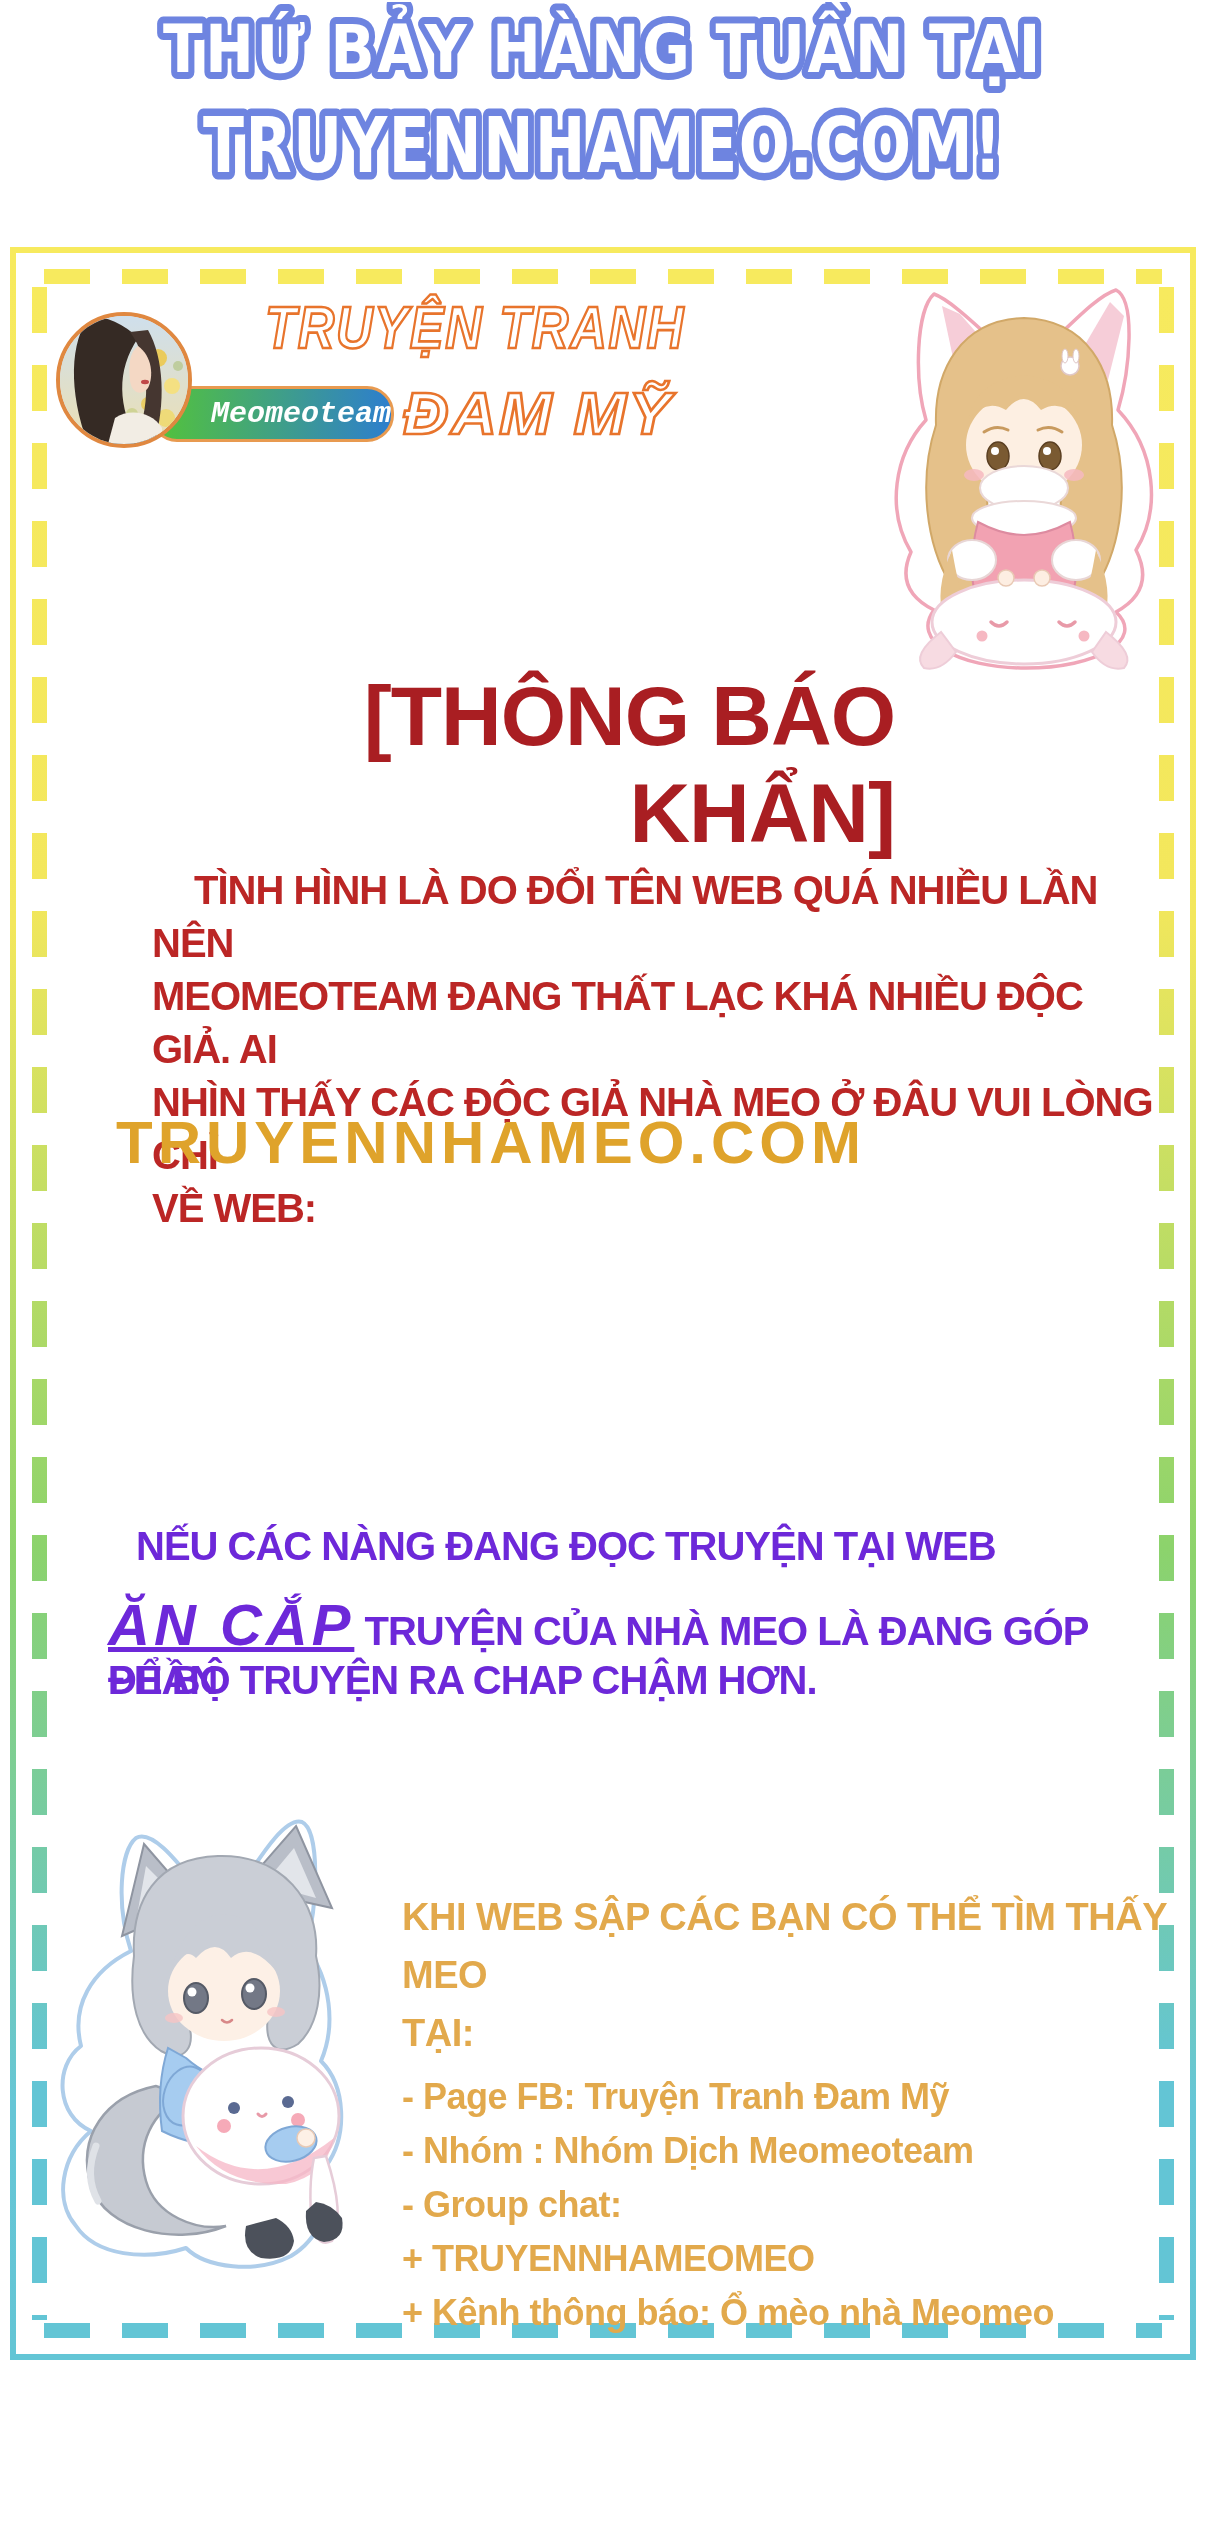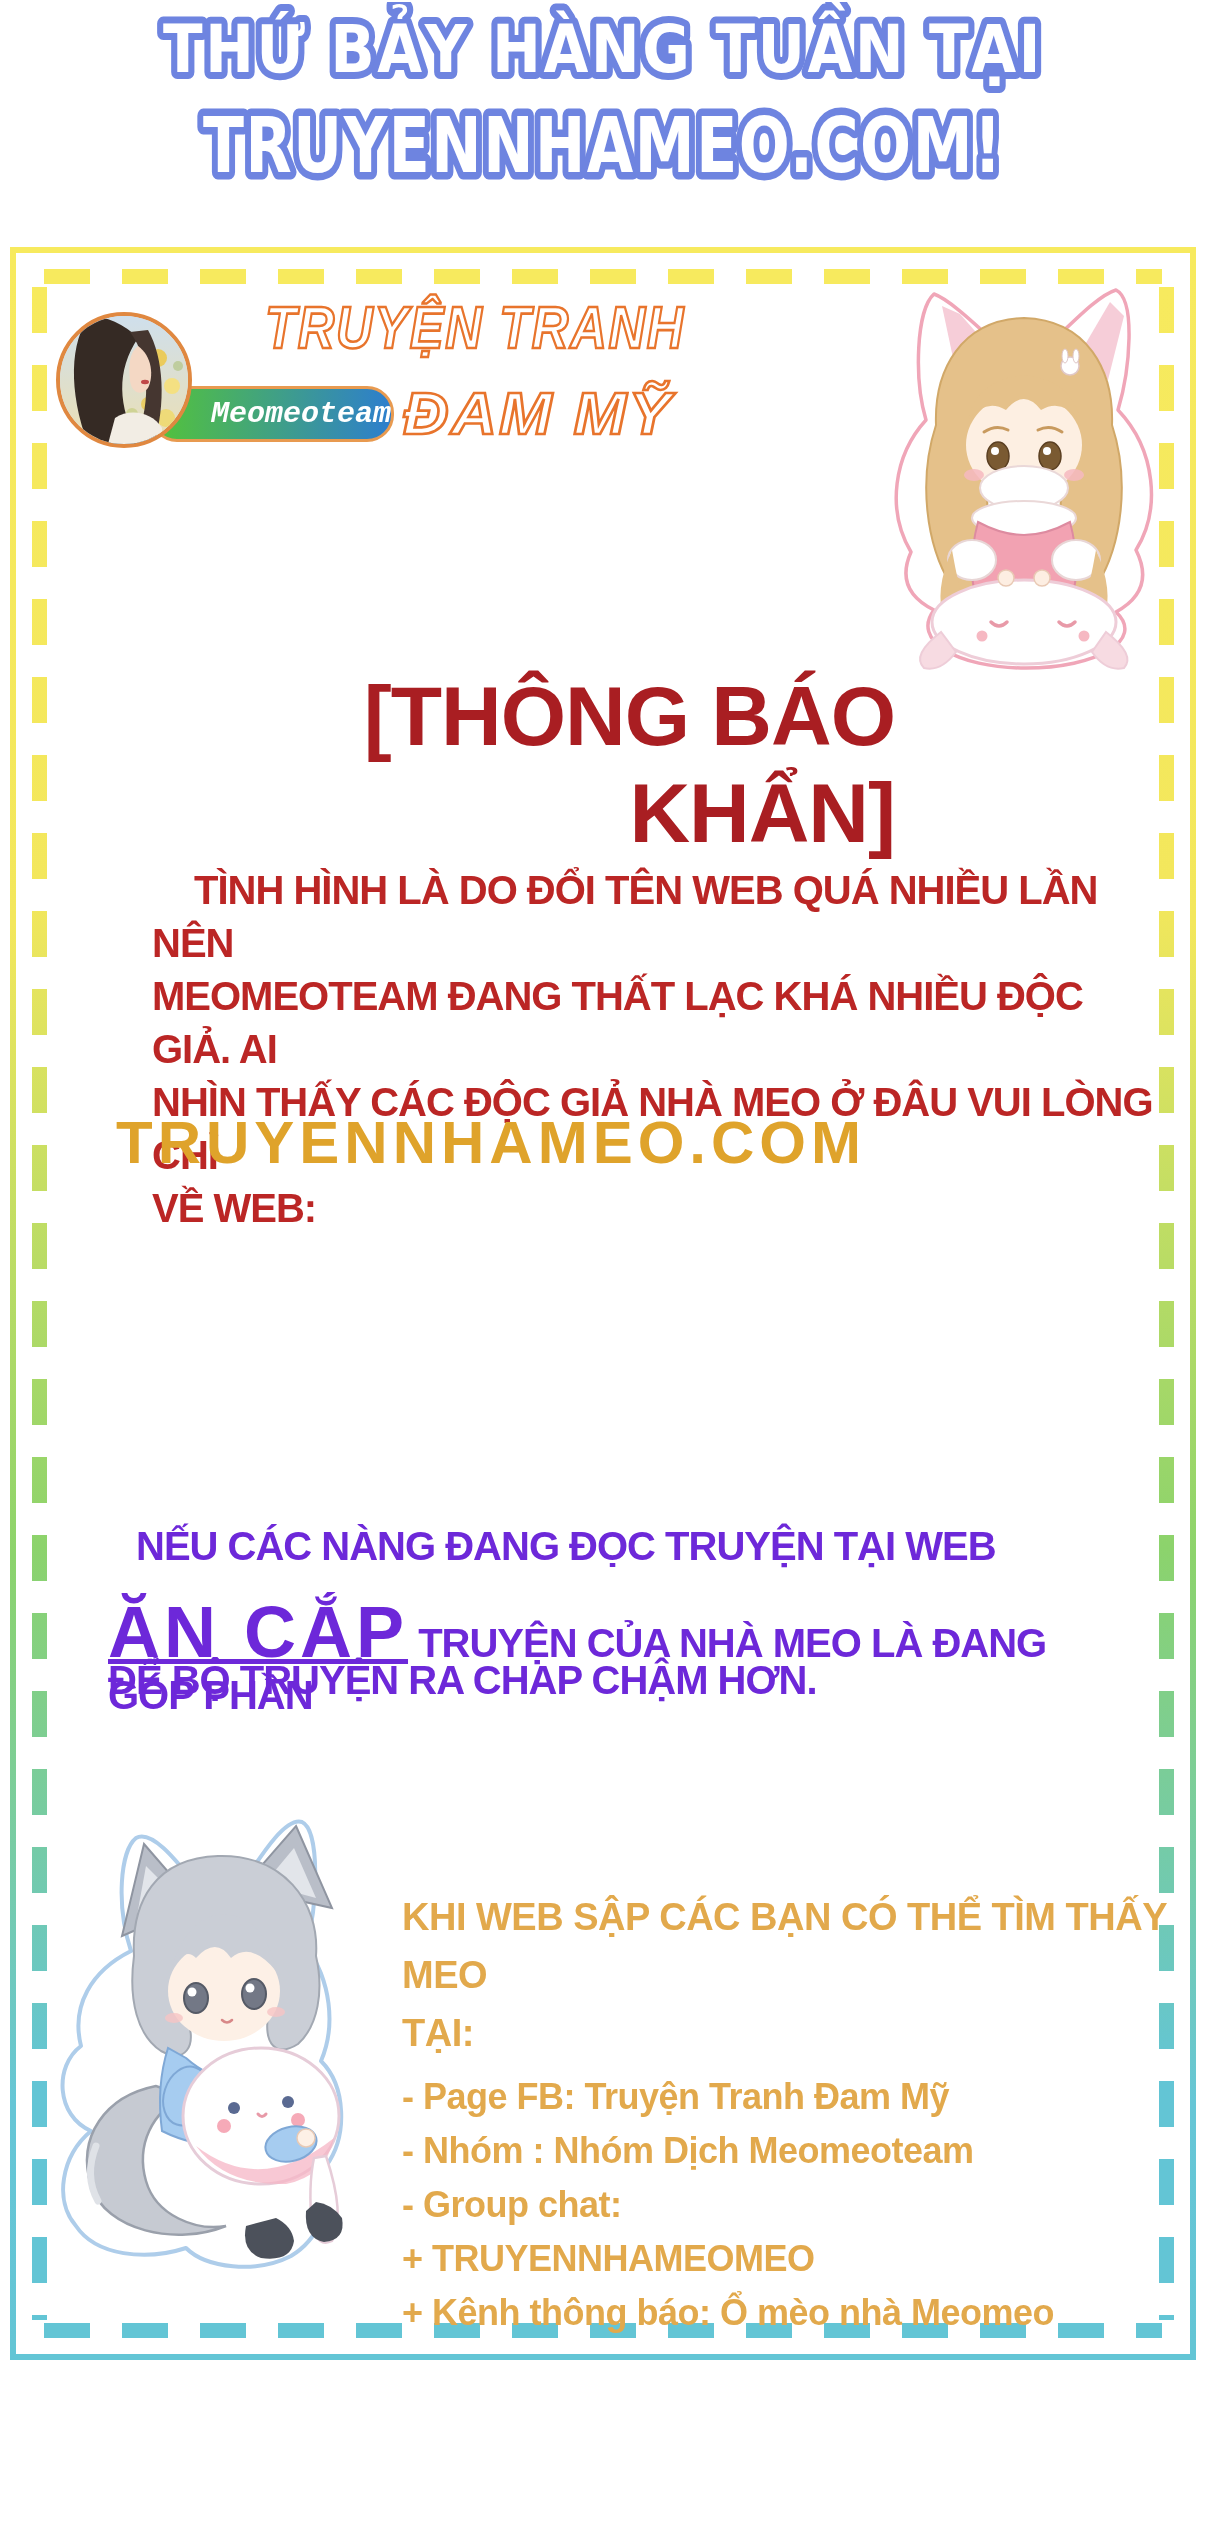--- a/index.html
+++ b/index.html
@@ -62,22 +62,22 @@
   .para1{top:864px;font-size:40px;line-height:53px;text-indent:42px;margin-left:40px;}
   .website-gold{
     position:absolute;left:116px;top:1108px;font-size:60px;font-weight:bold;
     color:#dfa32b;letter-spacing:5px;
   }
   .para2{top:1186px;font-size:40px;line-height:57px;text-indent:64px;}
   .para3{position:absolute;left:108px;top:1524px;width:1010px;color:#6d28d9;font-weight:bold;}
   .para3 .ln{height:67px;letter-spacing:-1px;font-size:40px;}
   .para3 .ln1{padding-left:28px;}
   .emph{
-    font-size:72px;letter-spacing:4px;text-decoration:underline;
-    text-decoration-thickness:5px;text-underline-offset:2px;
+    font-size:58px;letter-spacing:4px;text-decoration:underline;
+    text-decoration-thickness:5px;text-underline-offset:2px;font-style:italic;
   }
   
   .contact{position:absolute;left:402px;top:1888px;width:780px;color:#e2a94c;font-weight:bold;}
   .contact-heading{font-size:38px;line-height:58px;white-space:pre-line;letter-spacing:-0.5px;}
   .contact-list{margin-top:8px;}
   .contact-item{font-size:36px;line-height:54px;letter-spacing:-0.5px;}
   .chibi{position:absolute;}
   .chibi-cat{left:856px;top:260px;}
   .chibi-wolf{left:36px;top:1786px;}
 </style>

